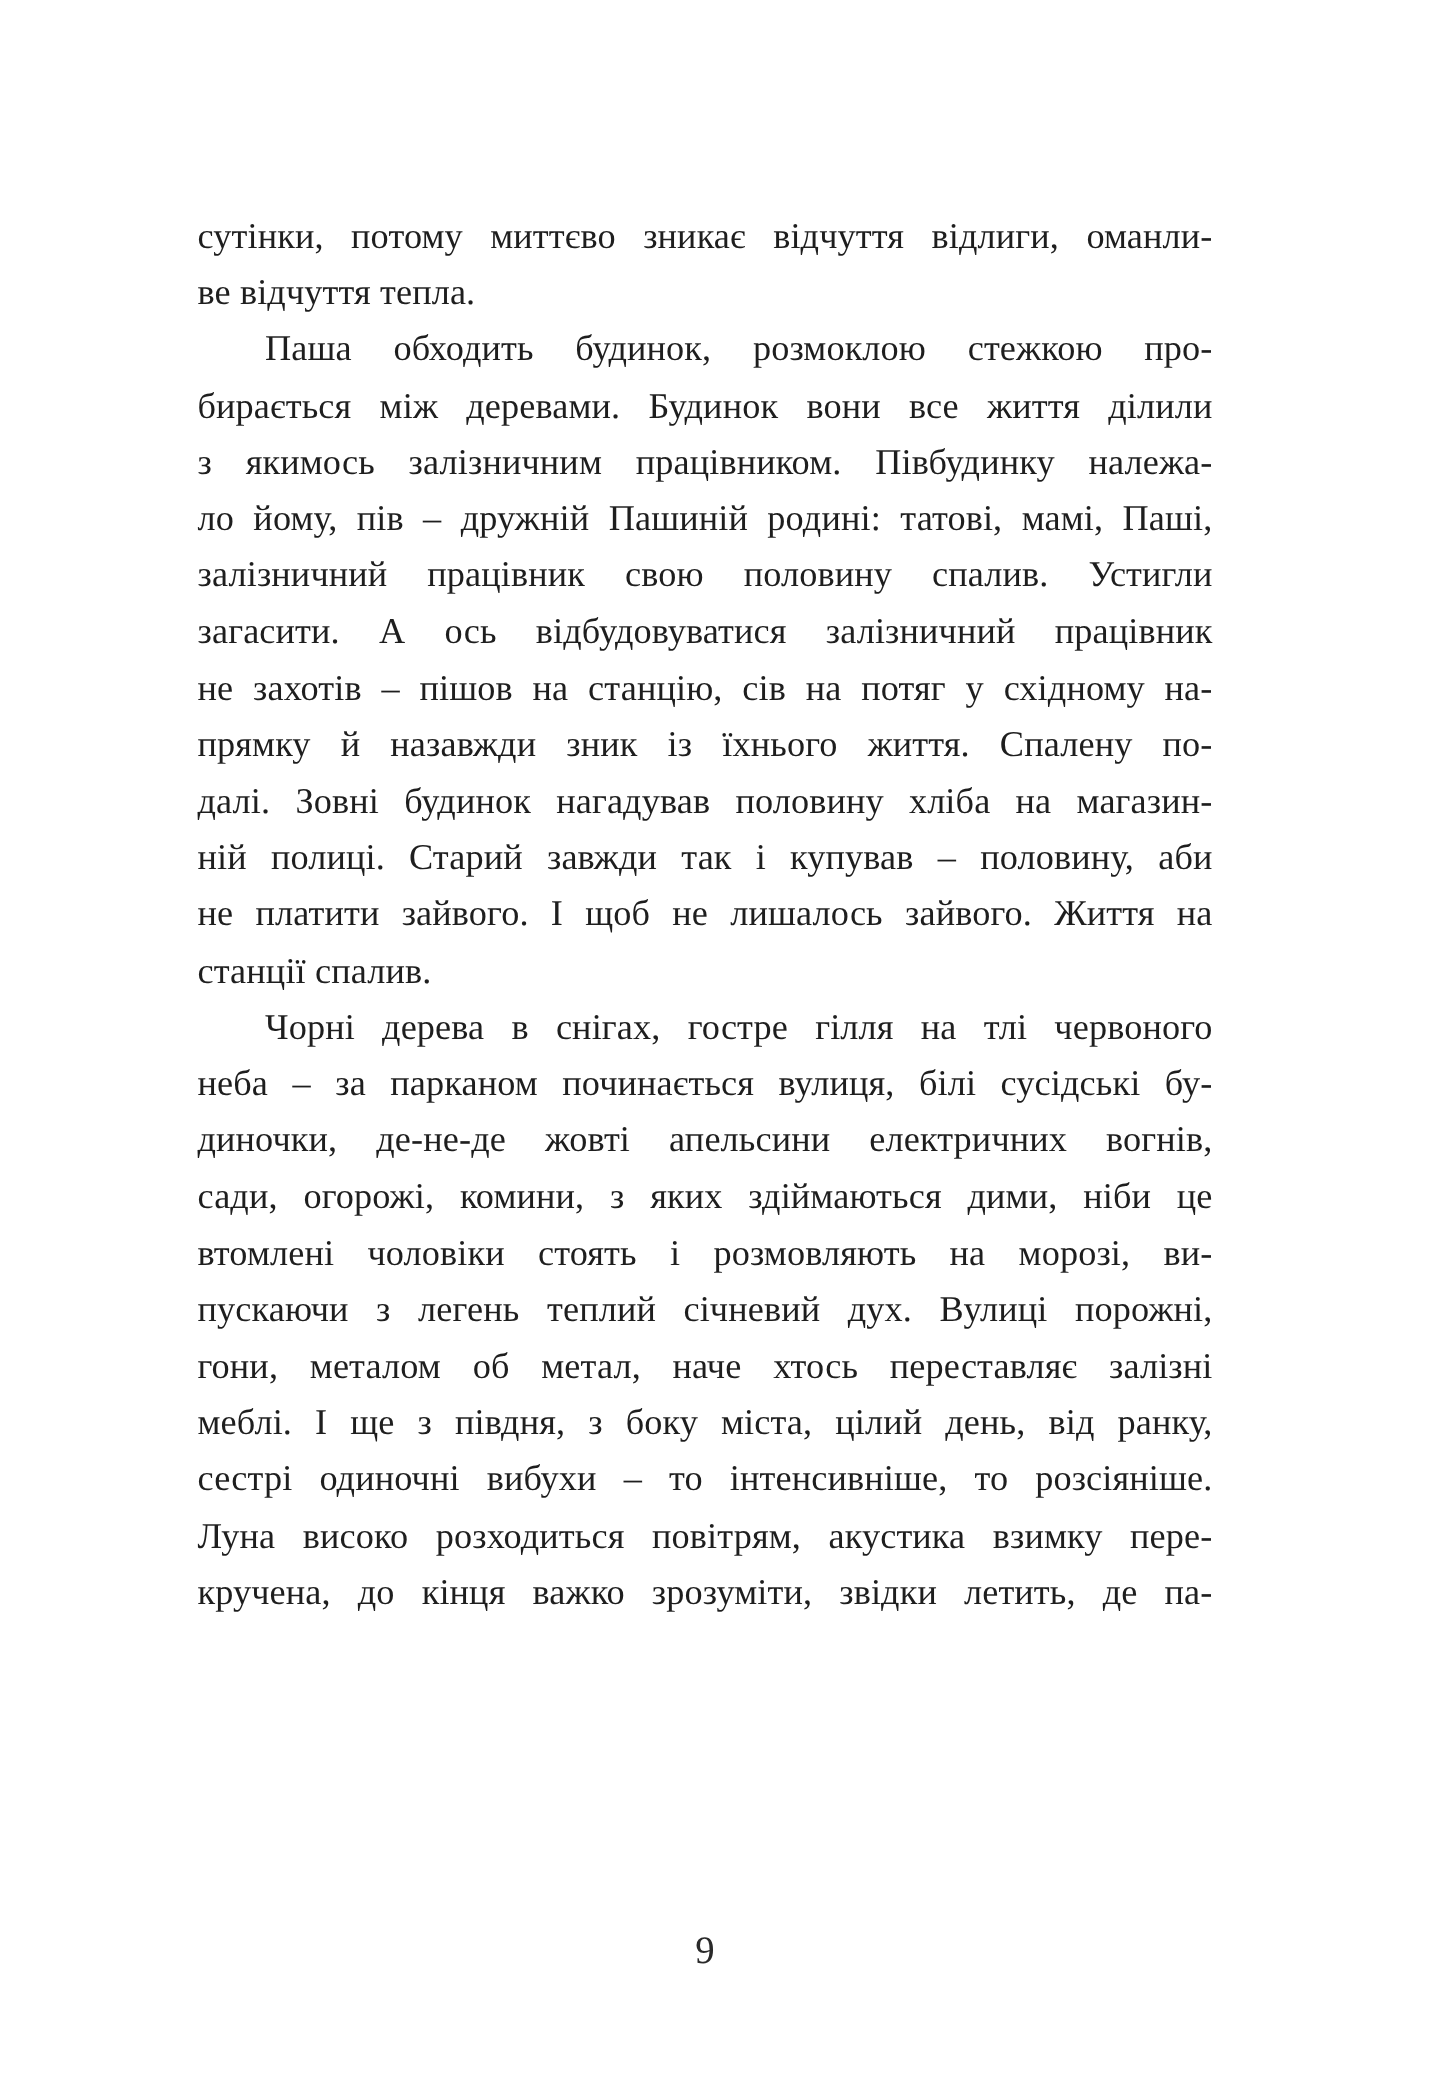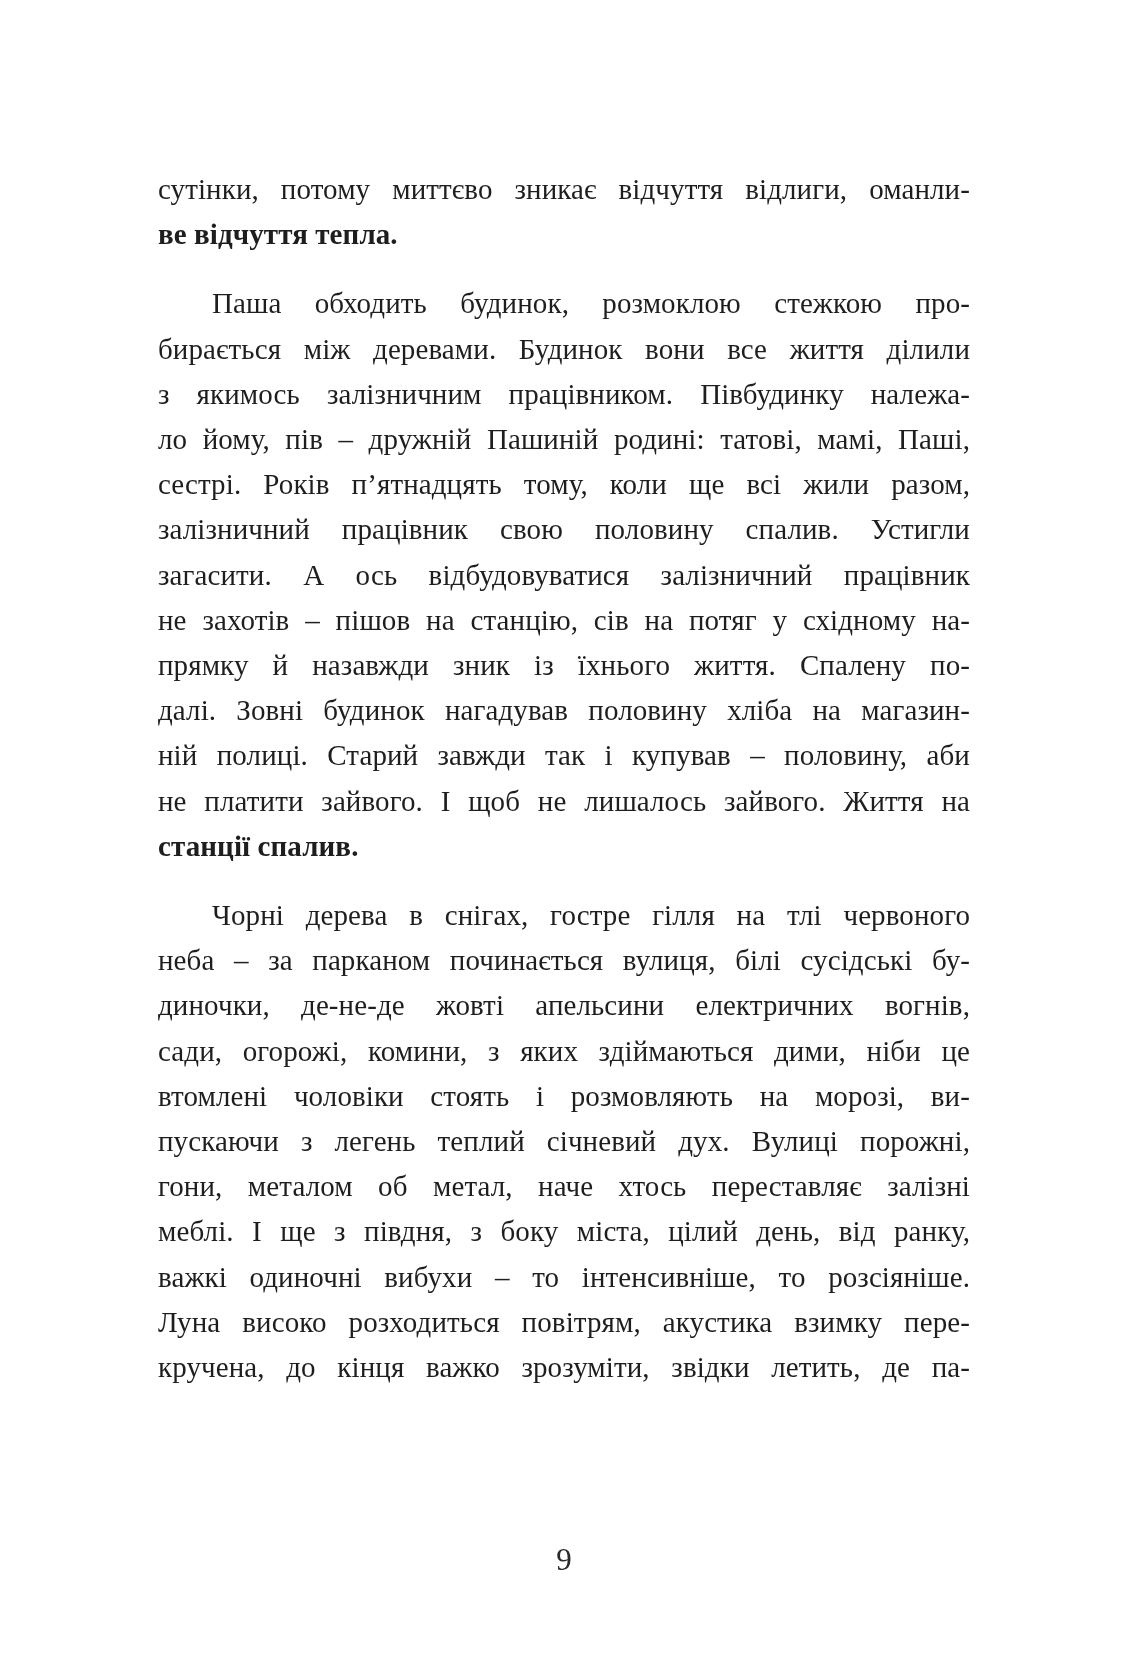--- a/index.html
+++ b/index.html
@@ -25,25 +25,23 @@
   .line {
     font-size: 29px;
     line-height: 45.2px;
     text-align: justify;
     text-align-last: justify;
     white-space: normal;
     letter-spacing: 0.1px;
   }
   .line.para-end {
     text-align-last: left;
-    font-weight: bold;
   }
   .line.indent {
     text-indent: 54px;
-    margin-top: 24px;
   }
   .page-number {
     position: absolute;
     left: 158px;
     top: 1540px;
     width: 812px;
     text-align: center;
     font-size: 31px;
     line-height: 40px;
     color: #2a2a2a;
@@ -53,35 +51,34 @@
 <body>
 
 <div class="book-page">
   <div class="text-block">
     <div class="line">сутінки, потому миттєво зникає відчуття відлиги, оманли-</div>
     <div class="line para-end">ве відчуття тепла.</div>
     <div class="line indent">Паша обходить будинок, розмоклою стежкою про-</div>
     <div class="line">бирається між деревами. Будинок вони все життя ділили</div>
     <div class="line">з якимось залізничним працівником. Півбудинку належа-</div>
     <div class="line">ло йому, пів – дружній Пашиній родині: татові, мамі, Паші,</div>
-    <div class="line">сестрі. Років п’ятнадцять тому, коли ще всі жили разом,</div>
     <div class="line">залізничний працівник свою половину спалив. Устигли</div>
     <div class="line">загасити. А ось відбудовуватися залізничний працівник</div>
     <div class="line">не захотів – пішов на станцію, сів на потяг у східному на-</div>
     <div class="line">прямку й назавжди зник із їхнього життя. Спалену по-</div>
     <div class="line">далі. Зовні будинок нагадував половину хліба на магазин-</div>
     <div class="line">ній полиці. Старий завжди так і купував – половину, аби</div>
     <div class="line">не платити зайвого. І щоб не лишалось зайвого. Життя на</div>
     <div class="line para-end">станції спалив.</div>
     <div class="line indent">Чорні дерева в снігах, гостре гілля на тлі червоного</div>
     <div class="line">неба – за парканом починається вулиця, білі сусідські бу-</div>
     <div class="line">диночки, де-не-де жовті апельсини електричних вогнів,</div>
     <div class="line">сади, огорожі, комини, з яких здіймаються дими, ніби це</div>
     <div class="line">втомлені чоловіки стоять і розмовляють на морозі, ви-</div>
     <div class="line">пускаючи з легень теплий січневий дух. Вулиці порожні,</div>
     <div class="line">гони, металом об метал, наче хтось переставляє залізні</div>
     <div class="line">меблі. І ще з півдня, з боку міста, цілий день, від ранку,</div>
-    <div class="line">важкі одиночні вибухи – то інтенсивніше, то розсіяніше.</div>
+    <div class="line">сестрі одиночні вибухи – то інтенсивніше, то розсіяніше.</div>
     <div class="line">Луна високо розходиться повітрям, акустика взимку пере-</div>
     <div class="line">кручена, до кінця важко зрозуміти, звідки летить, де па-</div>
   </div>
   <div class="page-number">9</div>
 </div>
 
 </body></html>

